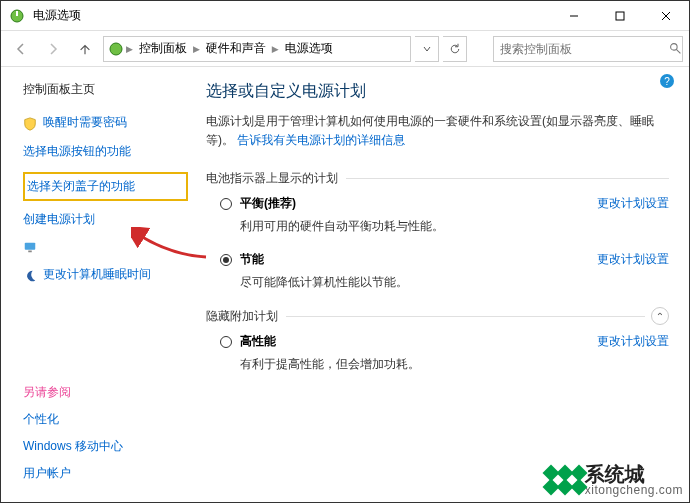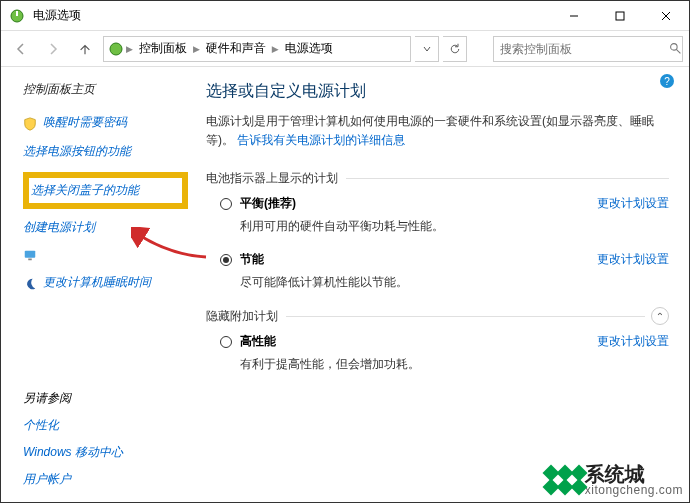--- a/index.html
+++ b/index.html
@@ -19,28 +19,28 @@
   .breadcrumb .crumb { padding:0 4px; white-space:nowrap; }
   .breadcrumb .sep { color:#888; font-size:9px; padding:0 0px; }
   .breadcrumb .mini-icon { width:16px; height:16px; }
   .nav-drop, .nav-refresh { width:24px; height:26px; border:1px solid #ccc; border-left:none; display:flex; align-items:center; justify-content:center; }
   .searchbox { width:190px; height:26px; border:1px solid #ccc; display:flex; align-items:center; margin-left:22px;gap:8px; }
   .searchbox input { flex:1; border:none; outline:none; font-size:12px; padding:0 6px; background:transparent; color:#666; }
   .searchbox .search-btn { width:28px; height:100%; display:flex; align-items:center; justify-content:center; }
 
   
   .main { display:flex; height:calc(100% - 66px); position:relative; }
-  .sidebar { width:195px; padding:14px 8px 4px 22px; display:flex; flex-direction:column; font-size:12px;font-style:italic; }
+  .sidebar { width:195px; padding:14px 8px 10px 22px; display:flex; flex-direction:column; font-size:12px; }
   .sidebar .home { color:#222; margin-bottom:16px; }
   .sidebar .link { color:#0066cc; margin-bottom:12px; cursor:pointer; }
-  .sidebar .link.highlight { border:6px solid #eab308; padding:4px 2px; margin-bottom:10px; }
+  .sidebar .link.highlight { border:2px solid #eab308; padding:4px 2px; margin-bottom:10px; }
   .sidebar .link-with-icon { display:flex; align-items:flex-end; gap:6px; }
   .sidebar .shield-icon, .sidebar .monitor-icon, .sidebar .moon-icon { width:14px; height:14px; flex-shrink:0; }
   .sidebar .spacer { flex:1; }
-  .sidebar .see-also-title { color:#000000; font-size:12px; margin-bottom:10px; }
+  .sidebar .see-also-title { color:#ec4899; font-size:12px; margin-bottom:10px; }
   .sidebar .see-also { color:#0066cc; margin-bottom:10px; cursor:pointer; }
 
   .content { flex:1; padding:14px 20px 10px 10px; position:relative; }
   .help-icon { position:absolute; right:14px; top:6px; width:16px; height:16px; }
   .content h1 { font-size:16px; color:#0a3a66; font-weight:normal; margin-bottom:10px; }
   .desc { font-size:12px; color:#333; line-height:1.6; margin-bottom:4px; }
   .desc a, .tell-more { color:#0066cc; text-decoration:none; }
   .tell-more { font-size:12px; display:inline-block; margin-bottom:16px; }
 
   .section-row { display:flex; align-items:center; font-size:12px; color:#333; margin:4px 0 8px 0; }

